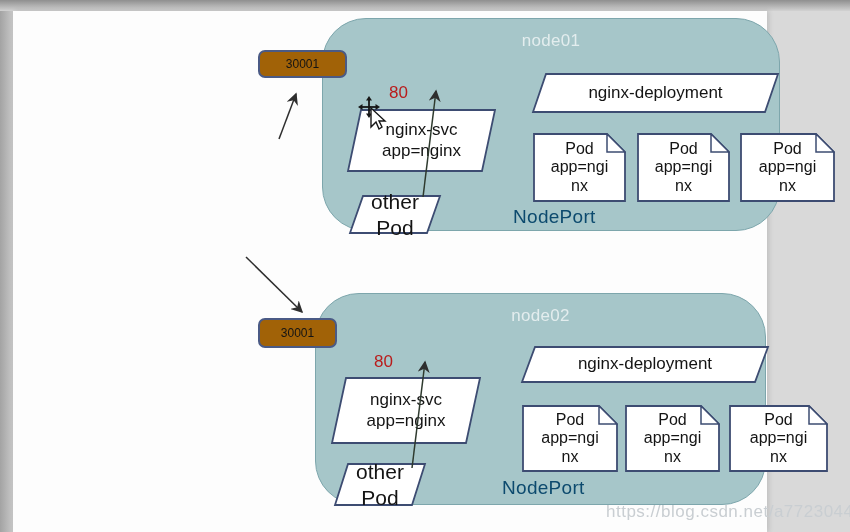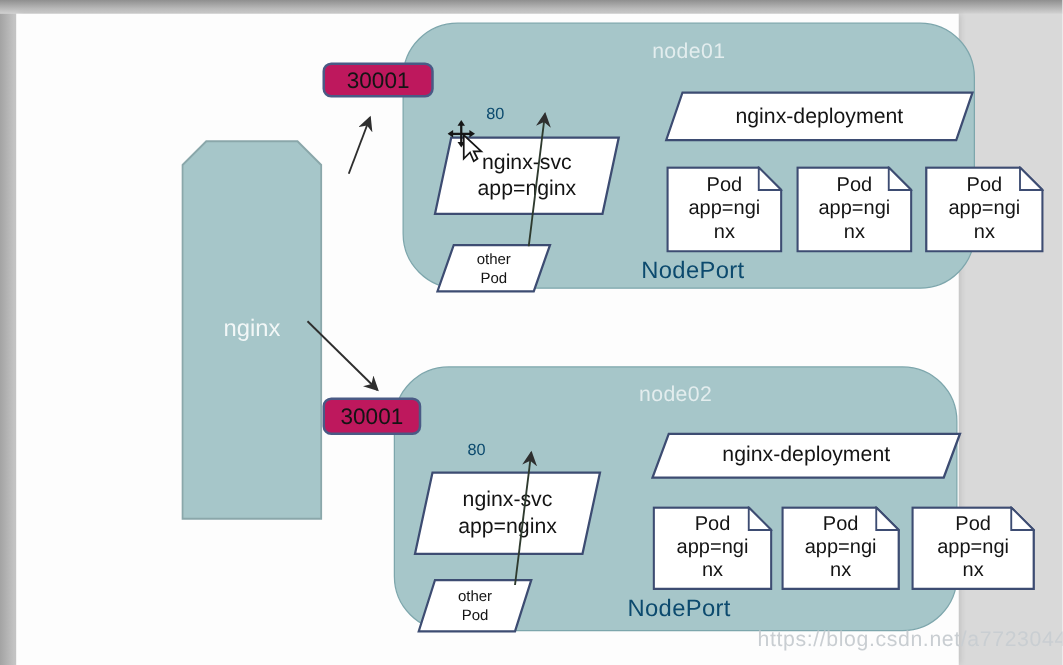--- a/index.html
+++ b/index.html
@@ -43,32 +43,32 @@
   }
   .shape{position:absolute;}
   .shape svg{position:absolute;left:0;top:0;width:100%;height:100%;}
   .shape .lbl{
     position:relative;height:100%;
     display:flex;flex-direction:column;align-items:center;justify-content:center;
     font-size:17px;color:#141414;line-height:1.22;text-align:center;
   }
   .teal-shape .lbl{color:#f2f7f7;font-size:19px;}
   .pod .lbl{font-size:16px;line-height:1.16;}
-  .small .lbl{font-size:12px;}
+  .small .lbl{font-size:21px;}
   .port-box{
     position:absolute;
-    background:#be185d;
+    background:#a16207;
     border:2px solid #4a5a85;
     border-radius:7px;
     box-sizing:border-box;
     display:flex;align-items:center;justify-content:center;
-    font-size:18px;color:#141414;
+    font-size:12px;color:#141414;
   }
   .free-label{
-    position:absolute;font-size:13px;color:#0c4a6e;
+    position:absolute;font-size:17px;color:#b91c1c;
   }
   .overlay{
     position:absolute;left:0;top:0;width:850px;height:532px;
     pointer-events:none;
   }
   .watermark{
     position:absolute;left:606px;top:502px;width:240px;
     font-size:17px;color:#c9ced2;letter-spacing:0.5px;
     white-space:nowrap;
   }
@@ -86,26 +86,20 @@
     <div class="node-title">node01</div>
   </div>
   <div class="nodeport-label" style="left:513px;top:206px;">NodePort</div>
 
   <div class="node" style="left:315px;top:293px;width:451px;height:212px;">
     <div class="node-title">node02</div>
   </div>
   <div class="nodeport-label" style="left:502px;top:477px;">NodePort</div>
 
 
-  <div class="shape teal-shape" style="left:145px;top:112px;width:113px;height:304px;">
-    <svg viewBox="0 0 113 304">
-      <polygon points="20,1 93,1 112,20 112,303 1,303 1,20" fill="#a6c6c9" stroke="#8aa7aa" stroke-width="1.5"></polygon>
-    </svg>
-    <div class="lbl">nginx</div>
-  </div>
 
   <div class="port-box" style="left:258px;top:50px;width:89px;height:28px;">
     <span>30001</span>
   </div>
   <div class="port-box" style="left:258px;top:318px;width:79px;height:30px;">
     <span>30001</span>
   </div>
 
   <div class="free-label" style="left:389px;top:83px;">80</div>
 

